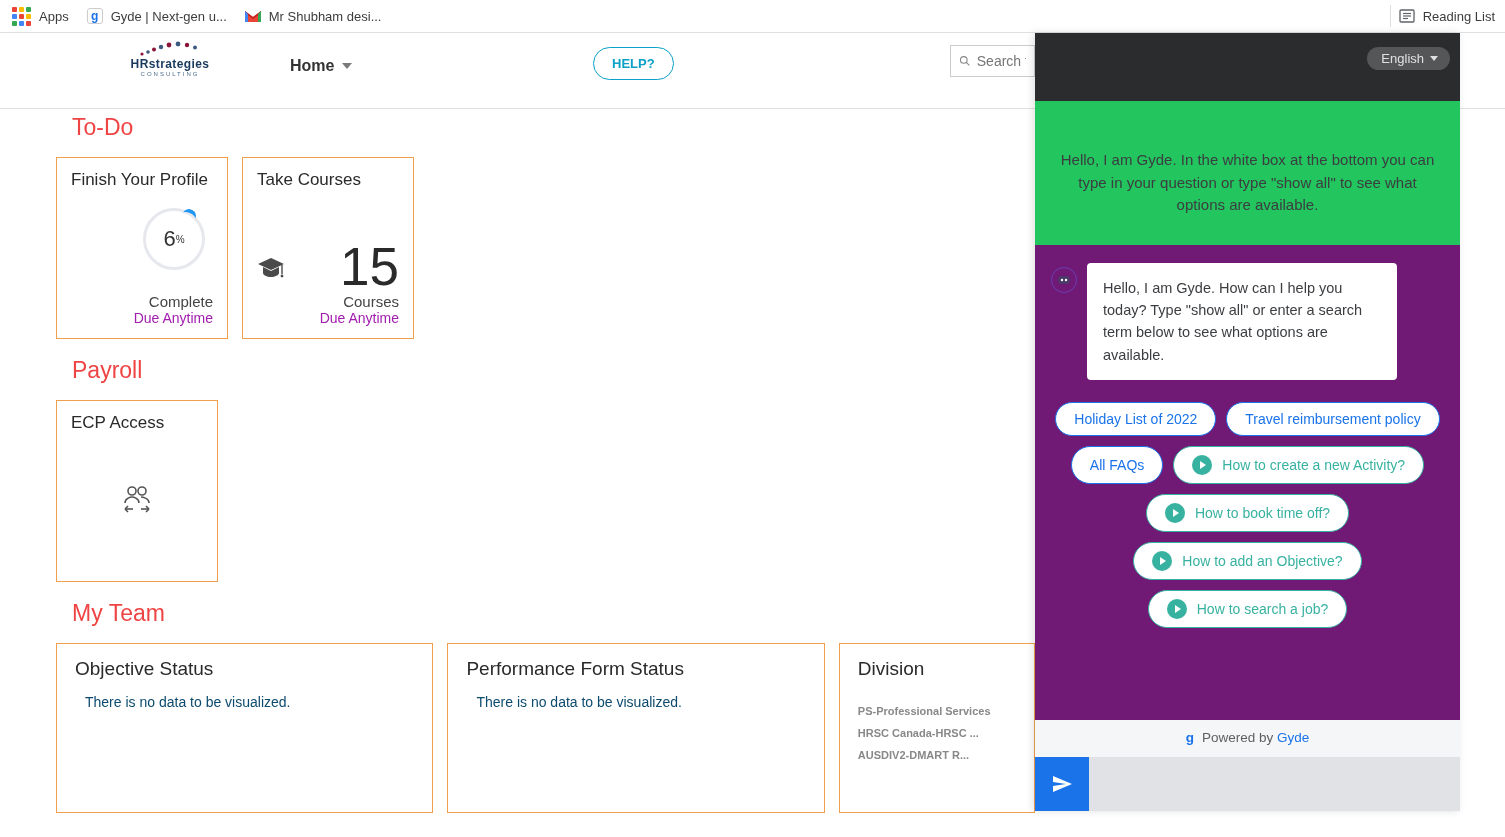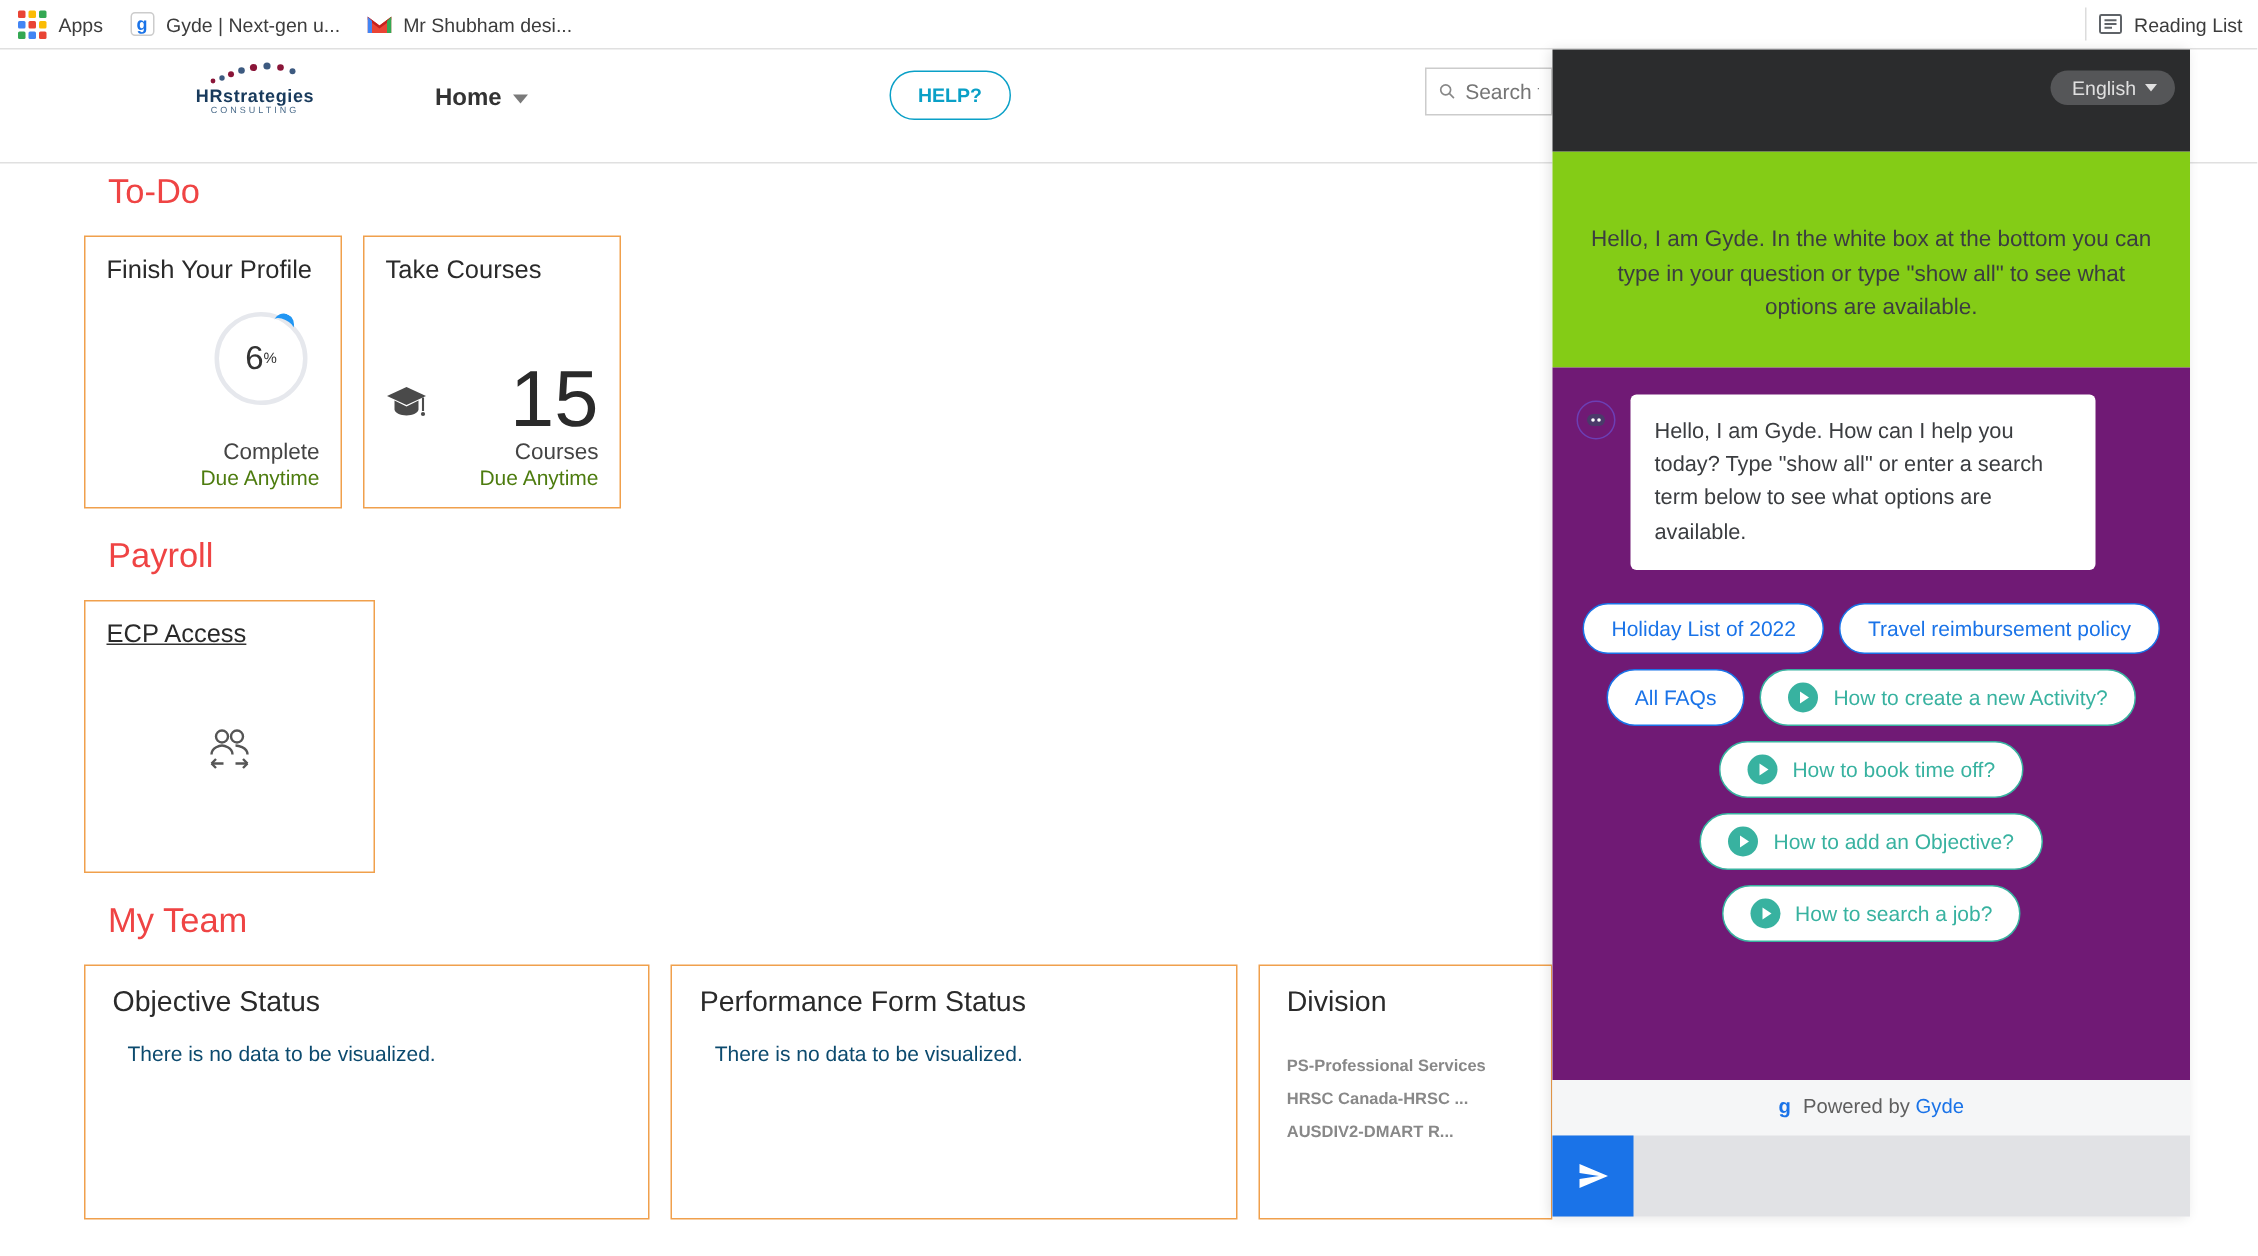--- a/index.html
+++ b/index.html
@@ -113,21 +113,21 @@
     width: 172px;
     height: 182px;
     padding: 12px 14px;
     position:relative;
     color:#333;
   }
   .card-title { font-size:17px; font-weight:400; color:#2a2a2a; }
   .card-body { position:absolute; bottom:12px; right:14px; left:14px; text-align:right; }
   .big-number { font-size:53px; font-weight:400; color:#2a2a2a; line-height:1; }
   .small-label { font-size:15px; color:#444; }
-  .sub-label { font-size:14px; color:#4d7c0f; }
+  .sub-label { font-size:14px; color:#a21caf; }
 
   .profile-ring {
     position:absolute;
     right: 22px; top: 50px;
     width: 62px; height:62px; border-radius:50%;
     border: 3px solid #e6e8ed;
     display:flex; align-items:center; justify-content:center;
   }
   .profile-ring::before {
     content:"";
@@ -136,21 +136,21 @@
     width:14px; height:10px;
     border-top: 4px solid #2196f3;
     border-radius: 12px 12px 0 0;
     transform: rotate(25deg);
   }
   .profile-ring .amount { font-size:22px; font-weight:400; }
   .profile-ring .pct { font-size:10px; }
 
   .grad-icon { position:absolute; left:14px; bottom:58px; font-size:22px; color:#444; }
 
-  .payroll-card { width: 194px; height: 182px; text-decoration: underline; }
+  .payroll-card { width: 162px; height: 182px; }
   .people-icon { position:absolute; left:50%; top:55%; transform:translate(-50%,-50%); }
 
   .team-row { display:flex; gap:14px; margin-top:16px; }
   .team-card {
     border: 1.5px solid #f0a04c;
     background:#fff;
     height: 170px;
     padding: 14px 18px;
     position:relative;
   }
@@ -184,21 +184,21 @@
     color: #e0e0e0;
     border-radius: 14px;
     padding: 4px 12px 4px 14px;
     font-size: 13px;
     display:flex; align-items:center; gap:6px;
     cursor:pointer;
   }
   .lang-btn .caret-down { border-top-color:#e0e0e0; border-left-width:4px; border-right-width:4px; border-top-width:5px;}
 
   .gyde-intro {
-    background:#84cc16;
+    background:#22c55e;
     padding: 48px 20px 28px 20px;
     text-align:center;
     font-size:15px; color:#3b3d40;
     line-height:1.5;
   }
 
   .gyde-chat { flex: 1; background:#701a75; padding: 18px 16px; position:relative; }
   .bot-msg { display:flex; gap:10px; align-items:flex-start; }
   .bot-avatar {
     width:26px;height:26px;border-radius:50%;

